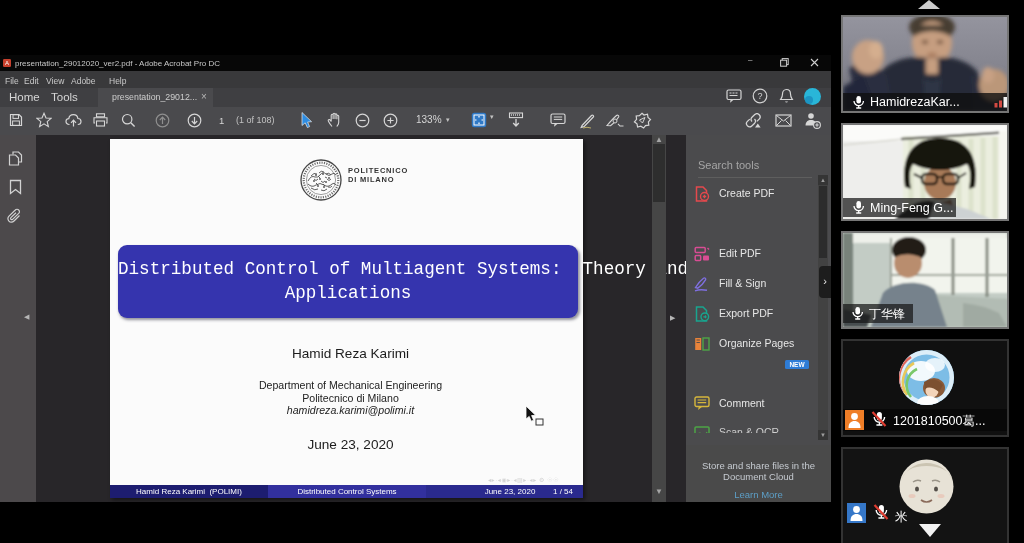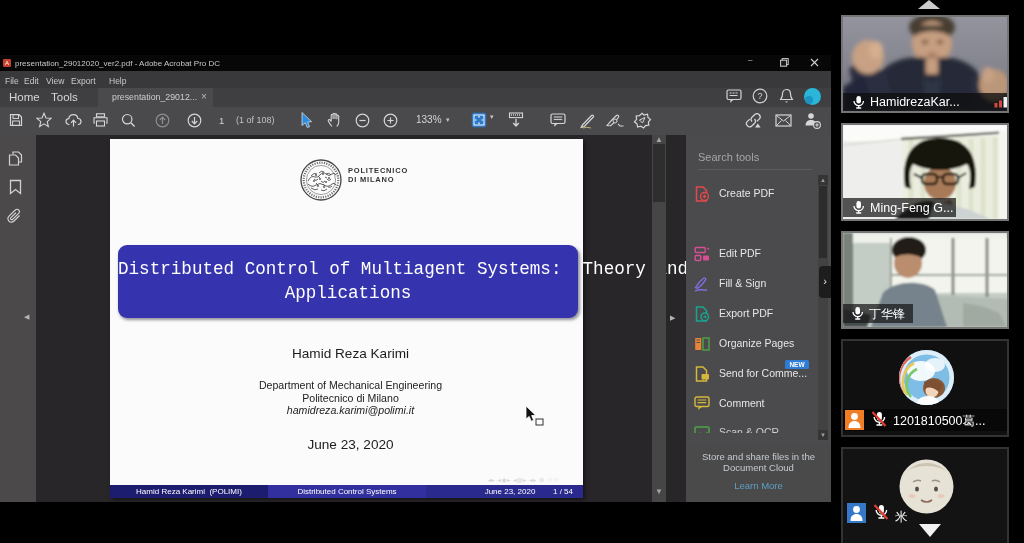--- a/index.html
+++ b/index.html
@@ -40,21 +40,21 @@
     </svg>
     <svg class="abs" style="left:810px;top:3px" width="9" height="9" viewBox="0 0 9 9">
       <path d="M1 1 L8 8 M8 1 L1 8" stroke="#cfcfcf" stroke-width="1.1"></path>
     </svg>
   </div>
 
   <div id="menubar" class="abs">
     <span class="abs" style="left:5px;top:5px">File</span>
     <span class="abs" style="left:24px;top:5px">Edit</span>
     <span class="abs" style="left:46px;top:5px">View</span>
-    <span class="abs" style="left:71px;top:5px">Export</span>
+    <span class="abs" style="left:71px;top:5px">Adobe</span>
     <span class="abs" style="left:109px;top:5px">Help</span>
   </div>
 
   <div id="tabbar" class="abs">
     <span class="abs" style="left:9px;top:3px;font-size:11.5px;color:#d6d6d6">Home</span>
     <span class="abs" style="left:51px;top:3px;font-size:11.5px;color:#d6d6d6">Tools</span>
     <div class="abs" style="left:98px;top:0;width:115px;height:19px;background:#4a4a4d;">
       <span class="abs" style="left:14px;top:4px;font-size:8.8px;color:#cdcdcd;white-space:nowrap">presentation_29012...</span>
       <span class="abs" style="left:103px;top:3px;font-size:10px;color:#b5b5b5">×</span>
     </div>
@@ -236,21 +236,21 @@
       </svg>
     </div>
 
     <div class="abs" style="left:652px;top:0;width:14px;height:367px;background:#464646;">
       <div class="abs" style="left:0;top:0;width:14px;height:11px;color:#a5a5a5;font-size:8px;text-align:center;">▲</div>
       <div class="abs" style="left:1px;top:9px;width:12px;height:58px;background:#2e2e2e;"></div>
       <div class="abs" style="left:0;top:352px;width:14px;height:11px;color:#a5a5a5;font-size:8px;text-align:center;">▼</div>
     </div>
 
     <div id="rpanel" class="abs">
-      <div class="abs" style="left:12px;top:16px;width:114px;height:18px;border-bottom:1px solid #5e5e5e;color:#a5a5a5;font-size:11px;">Search tools</div>
+      <div class="abs" style="left:12px;top:24px;width:114px;height:18px;border-bottom:1px solid #5e5e5e;color:#a5a5a5;font-size:11px;">Search tools</div>
 
       <div class="toolrow" style="top:44px">
         <svg width="16" height="16" viewBox="0 0 16 16">
             <path d="M2.5 1 H9 L12.5 4.5 V15 H2.5 Z" fill="none" stroke="#e5494d" stroke-width="1.5"></path>
             <circle cx="10.5" cy="10.5" r="4" fill="#4a4a4a" stroke="#e5494d" stroke-width="1.4"></circle>
             <path d="M10.5 8.8 V12.2 M8.8 10.5 H12.2" stroke="#e5494d" stroke-width="1.3"></path>
           </svg>
         <span>Create PDF</span>
       </div>
       <div class="toolrow" style="top:134px">
@@ -278,47 +278,39 @@
         <span>Export PDF</span>
       </div>
       <div class="toolrow" style="top:193.5px">
         <svg width="16" height="16" viewBox="0 0 16 16">
             <rect x="1.2" y="2" width="6" height="12" fill="#e8833a"></rect>
             <rect x="9" y="2" width="6" height="12" fill="none" stroke="#4da546" stroke-width="1.4"></rect>
             <path d="M2.5 4 h3.4 M2.5 6.5 h3.4" stroke="#4a4a4a" stroke-width="0.9"></path>
           </svg>
         <span>Organize Pages</span>
       </div>
-      <div class="toolrow" style="top:224px">
-        <svg width="16" height="16" viewBox="0 0 16 16">
-            <path d="M2.5 1 H9 L12.5 4.5 V15 H2.5 Z" fill="none" stroke="#d6b73c" stroke-width="1.5"></path>
-            <rect x="7.5" y="8" width="7.5" height="5.5" rx="1" fill="#d6b73c"></rect>
-            <path d="M9 13.5 l-1 2 l2.4 -2" fill="#d6b73c"></path>
-          </svg>
-        <span>Send for Comme...</span>
-      </div>
       <div class="abs" style="left:99px;top:225px;width:24px;height:9px;background:#2e7cd6;border-radius:1.5px;color:#fff;font-size:6.5px;font-weight:bold;text-align:center;line-height:9.5px;">NEW</div>
       <div class="toolrow" style="top:254px">
         <svg width="16" height="15" viewBox="0 0 16 15">
             <rect x="1" y="1" width="14" height="9.5" rx="1.5" fill="none" stroke="#d6b73c" stroke-width="1.4"></rect>
             <path d="M4 14 L4.8 10.5 L8.5 10.5 Z" fill="#d6b73c"></path>
             <path d="M3.6 4 h8.6 M3.6 6.6 h8.6" stroke="#d6b73c" stroke-width="1.1"></path>
           </svg>
         <span>Comment</span>
       </div>
       <div class="toolrow" style="top:283px;height:15px;overflow:hidden;">
         <svg width="16" height="16" viewBox="0 0 16 16">
             <rect x="1" y="2" width="14" height="11" rx="1" fill="none" stroke="#4da546" stroke-width="1.5"></rect>
             <path d="M3 10 q3 -4 5 0 q2 3 5 -3" stroke="#4da546" stroke-width="1.2" fill="none"></path>
           </svg>
         <span style="color:#cfcfcf">Scan &amp; OCR</span>
       </div>
 
       <div class="abs" style="left:0;top:310px;width:145px;height:57px;background:#4a4a4a;">
-        <div style="margin-top:6px;text-align:center;color:#c6cbd1;font-size:9.5px;line-height:11px;">Store and share files in the<br>Document Cloud</div>
+        <div style="margin-top:15px;text-align:center;color:#c6cbd1;font-size:9.5px;line-height:11px;">Store and share files in the<br>Document Cloud</div>
         <div style="margin-top:7px;text-align:center;color:#5d9fc7;font-size:9.5px;">Learn More</div>
       </div>
 
       <div class="abs" style="left:132px;top:40px;width:10px;height:265px;background:#424242;">
         <div class="abs" style="left:0;top:0;width:10px;height:10px;background:#353535;color:#9d9d9d;font-size:6px;text-align:center;line-height:10px;">▲</div>
         <div class="abs" style="left:1px;top:11px;width:8px;height:72px;background:#2c2c2c;"></div>
         <div class="abs" style="left:0;top:255px;width:10px;height:10px;background:#353535;color:#9d9d9d;font-size:6px;text-align:center;line-height:10px;">▼</div>
       </div>
     </div>
 

